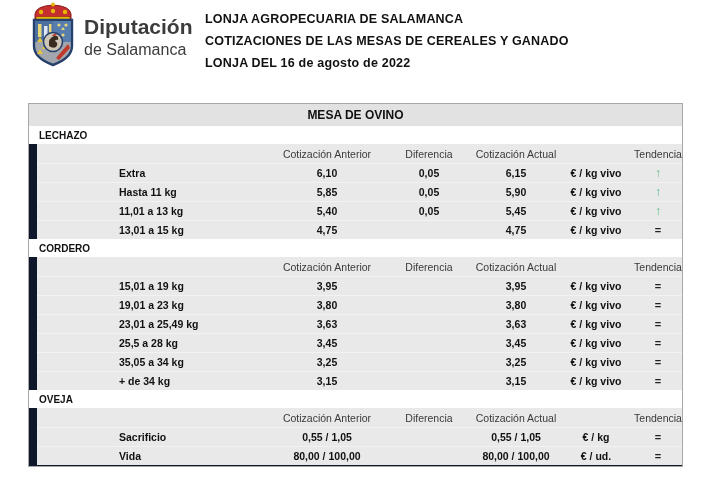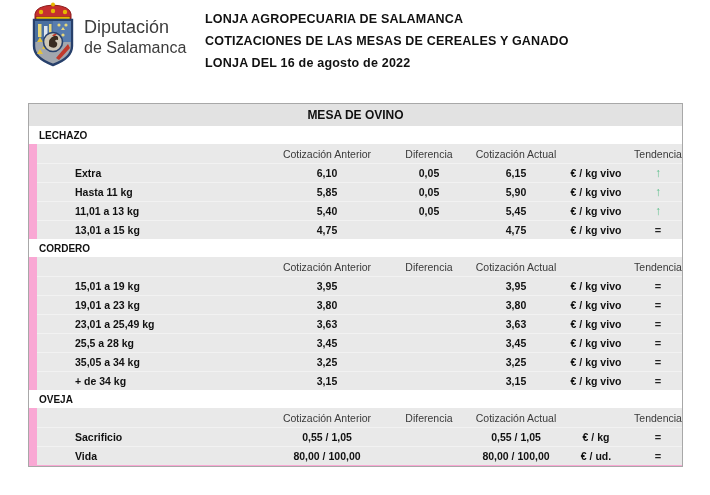--- a/index.html
+++ b/index.html
@@ -3,39 +3,39 @@
 <meta charset="utf-8">
 <style>
   * { margin:0; padding:0; box-sizing:border-box; }
   html,body { width:710px; height:495px; background:#ffffff;
               font-family:"Liberation Sans", sans-serif; overflow:hidden; }
 
   
   .page-header { position:absolute; left:0; top:0; width:710px; height:95px; }
   .logo-wrap { position:absolute; left:28px; top:2px; display:flex; align-items:center; }
   .logo-text { margin-left:6px; color:#3c3c3c; line-height:1.25; }
-  .logo-text .l1 { font-size:18px; }
+  .logo-text .l1 { font-size:21px;font-weight:bold; }
   .logo-text .l2 { font-size:16px; }
   .title-block { position:absolute; left:205px; top:8px; width:490px;
                  font-weight:bold; color:#111; font-size:12.5px; line-height:22px;
                  letter-spacing:0.2px; }
 
   
   .lonja-table { position:absolute; left:28px; top:103px; width:655px; height:364px;
-                 border:1px solid #a8a8a8; background:#f9a8d4; font-size:10.5px; }
+                 border:1px solid #a8a8a8; background:#0f172a; font-size:10.5px; }
   .table-title { height:22px; background:#e2e2e2; display:flex; align-items:center;
                  justify-content:center; font-weight:bold; font-size:12px; color:#111; }
   .section-label { height:18px; background:#ffffff; display:flex; align-items:center;
                    padding-left:10px; font-weight:bold; font-size:10px; color:#111; }
   .block { background:#e9e9e9;margin-left:8px; }
   .grid-row { display:grid; grid-template-columns:225px 130px 74px 100px 60px 64px;
               height:19px; align-items:center; }
   .block .grid-row + .grid-row { border-top:1px solid #f2f2f2; }
   .cell { text-align:center; }
-  .cell.label { text-align:left; padding-left:38px; font-weight:bold; color:#111; }
+  .cell.label { text-align:left; padding-left:82px; font-weight:bold; color:#111; }
   .colhead { color:#3a3a3a; font-weight:normal; }
   .val { font-weight:bold; color:#111; }
   .trend { font-weight:bold; font-size:12px; }
   .trend.up { color:#5cbe8a; }
   .trend.equal { color:#222; font-size:11px; }
 </style>
 </head>
 <body>
 
 <div class="page-header">

